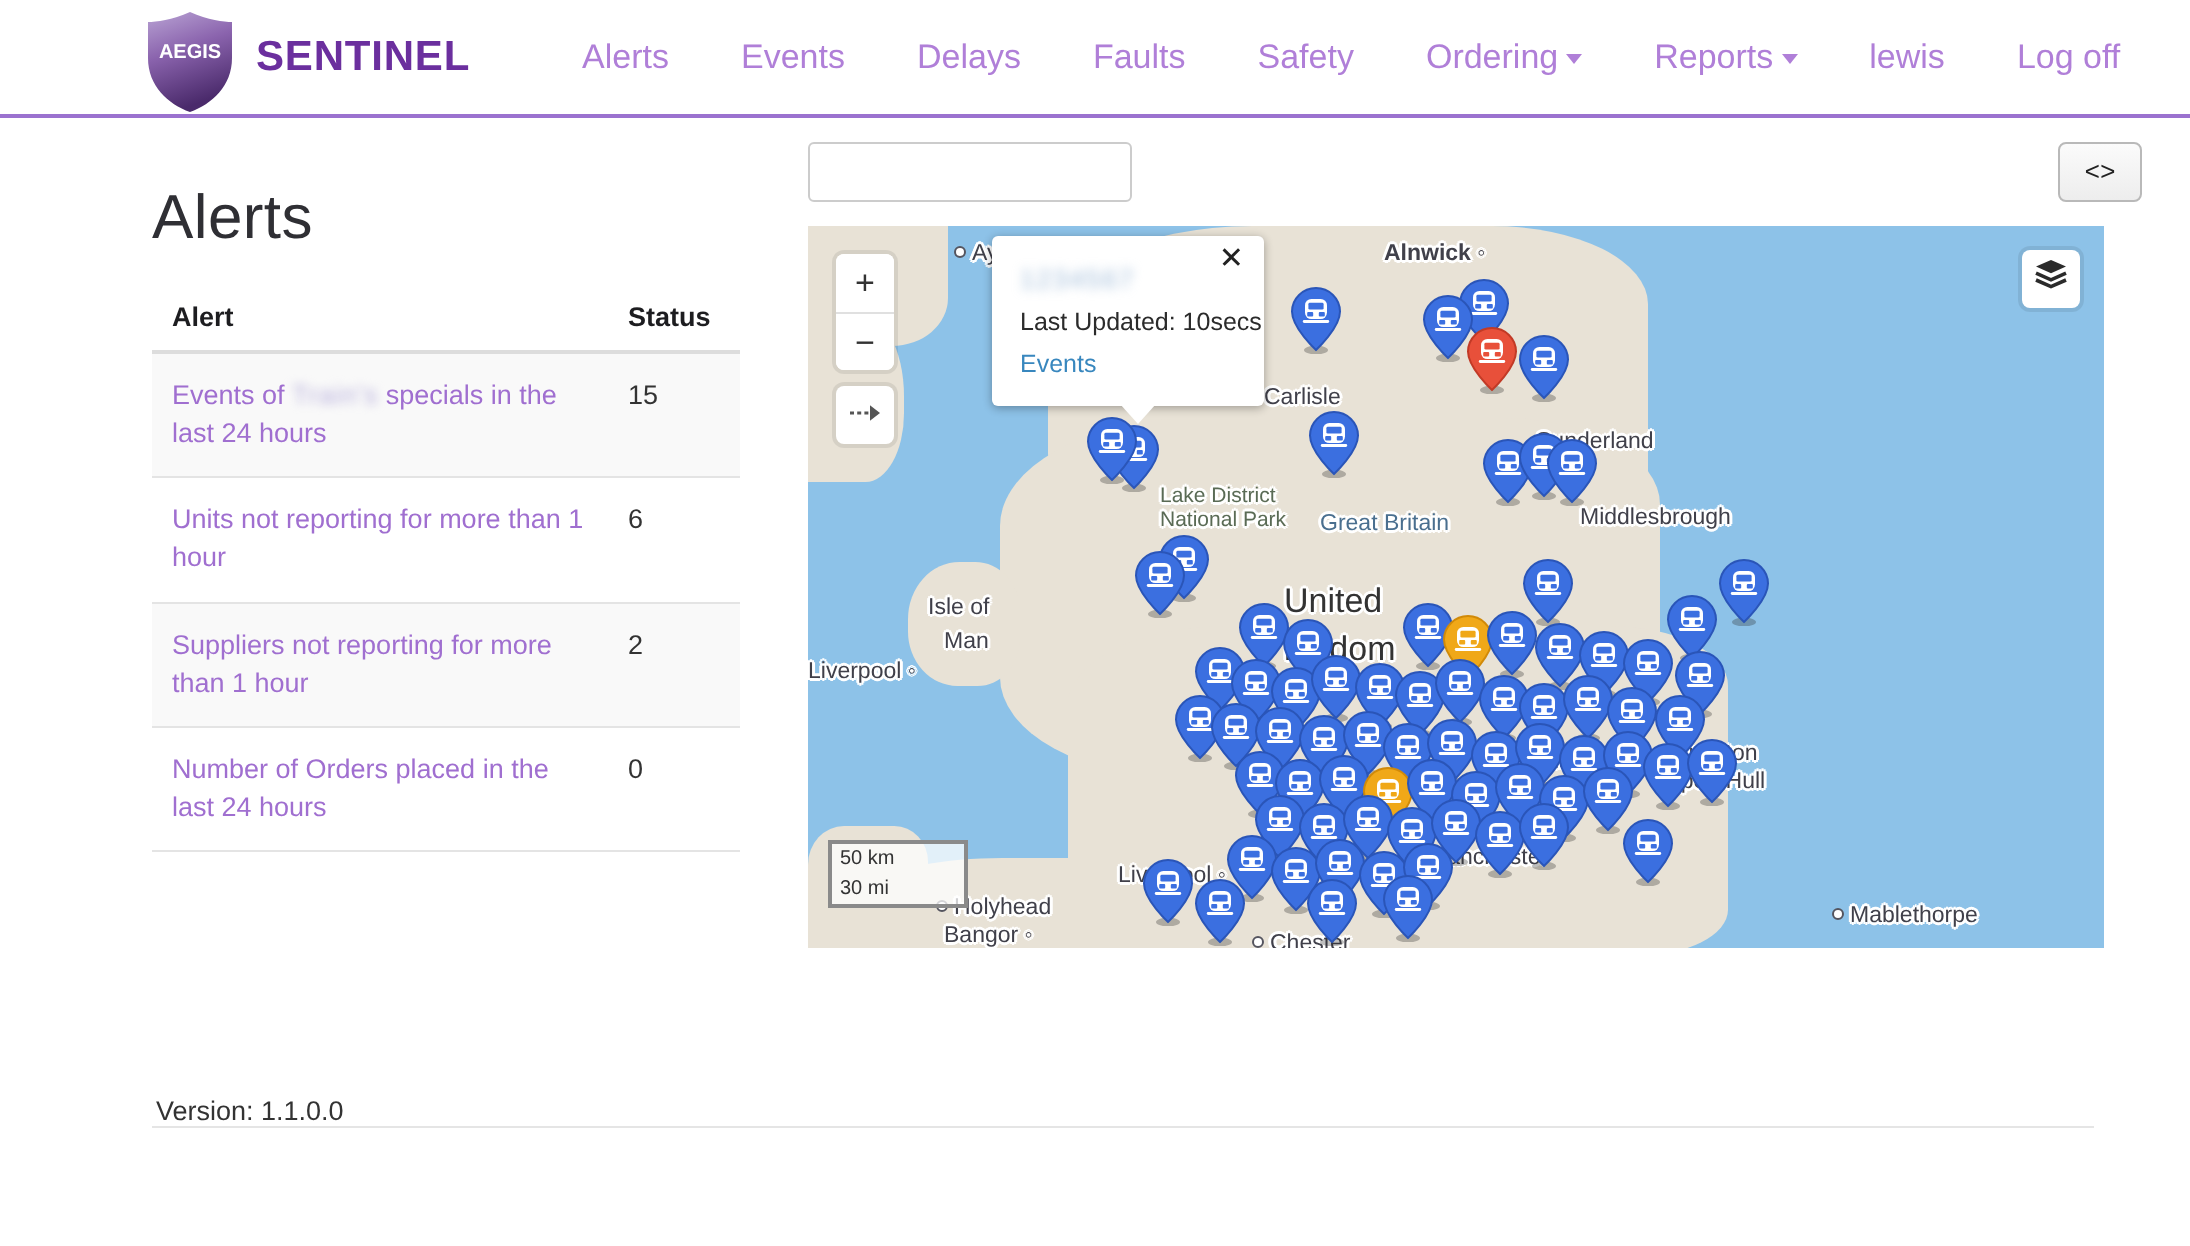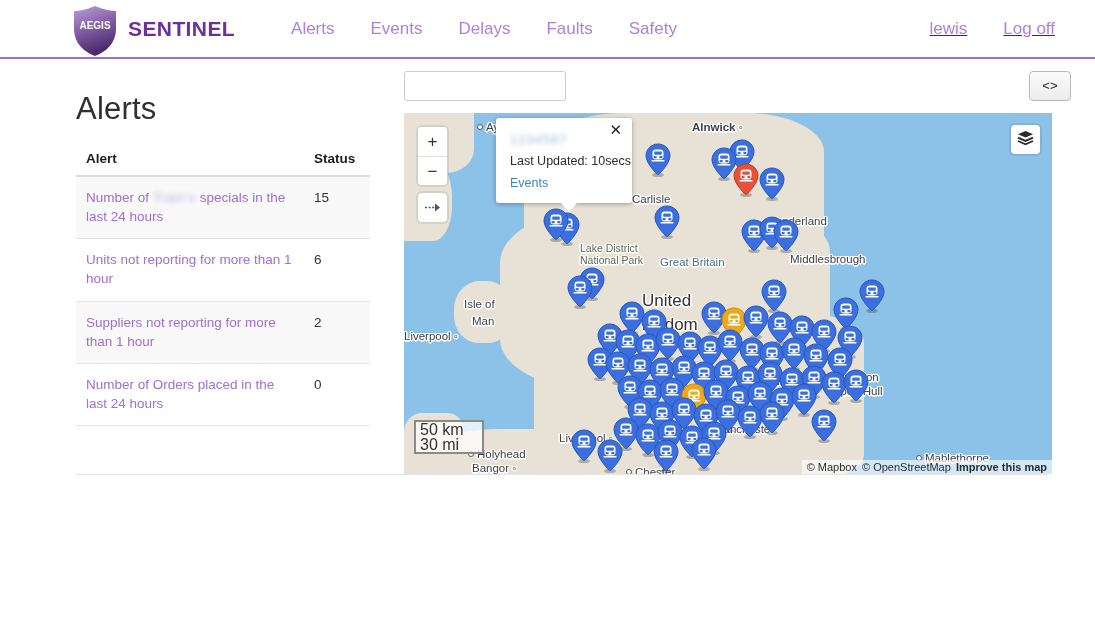--- a/index.html
+++ b/index.html
@@ -65,21 +65,20 @@
     margin-left: 4px;
     vertical-align: 2px;
     border-left: 4px solid transparent;
     border-right: 4px solid transparent;
     border-top: 5px solid #b07fd8;
   }
   .nav-right {
     margin-left: auto;
     display: flex;
     align-items: center;
-    text-decoration: underline;
   }
 
   
   .container {
     position: relative;
     width: 1095px;
     padding: 0 24px 0 0;
   }
   .columns {
     display: flex;
@@ -315,21 +314,21 @@
   
   .scale-wrap {
     position: absolute;
     left: 10px; bottom: 20px;
     z-index: 30;
   }
   .scale-bar {
     background: rgba(255,255,255,.75);
     border: 2px solid #8a8a8a;
     border-top: none;
-    font-size: 16px;
+    font-size: 10px;
     color: #333;
     padding: 0 4px;
     line-height: 15px;
     height: 17px;
   }
   .scale-bar.km { width: 70px; border-top: 2px solid #8a8a8a; border-bottom: none; }
   .scale-bar.mi { width: 70px; }
 
   .attribution {
     position: absolute;
@@ -373,20 +372,22 @@
     </span>
     <span class="brand-name">SENTINEL</span>
   </a>
 
   <ul class="nav-links">
     <li><a class="nav-link" href="#"><span>Alerts</span></a></li>
     <li><a class="nav-link" href="#"><span>Events</span></a></li>
     <li><a class="nav-link" href="#"><span>Delays</span></a></li>
     <li><a class="nav-link" href="#"><span>Faults</span></a></li>
     <li><a class="nav-link" href="#"><span>Safety</span></a></li>
+    <li><a class="nav-link" href="#"><span>Ordering</span><i class="caret"></i></a></li>
+    <li><a class="nav-link" href="#"><span>Reports</span><i class="caret"></i></a></li>
   </ul>
 
   <div class="nav-right">
     <a class="nav-link" href="#">lewis</a>
     <a class="nav-link" href="#">Log off</a>
   </div>
 </div>
 
 <div class="container">
   <div class="columns">
@@ -397,21 +398,21 @@
       <table class="alerts">
         <thead>
           <tr>
             <th>Alert</th>
             <th class="status-col">Status</th>
           </tr>
         </thead>
         <tbody>
           <tr>
             <td class="alert-text">
-              <a href="#"><span>Number of </span><span class="redacted">Train's</span><span> specials in the last 24 hours</span></a>
+              <a href="#"><span>Events of </span><span class="redacted">Train's</span><span> specials in the last 24 hours</span></a>
             </td>
             <td class="status-val">15</td>
           </tr>
           <tr>
             <td class="alert-text">
               <a href="#">Units not reporting for more than 1 hour</a>
             </td>
             <td class="status-val">6</td>
           </tr>
           <tr>
@@ -422,20 +423,21 @@
           </tr>
           <tr>
             <td class="alert-text">
               <a href="#">Number of Orders placed in the last 24 hours</a>
             </td>
             <td class="status-val">0</td>
           </tr>
         </tbody>
       </table>
 
+      <div class="version">Version: 1.1.0.0</div>
     </div>
 
     <div class="col-right">
 
       <div class="search-row">
         <input class="search-input" type="text" value="" placeholder="" style="">
         <button class="code-btn">&lt;&gt;</button>
       </div>
 
       <div class="map">
@@ -1495,25 +1497,20 @@
           <div class="popup-title">1234567</div>
           <div class="popup-updated">Last Updated: 10secs</div>
           <a class="popup-link" href="#">Events</a>
         </div>
 
         <div class="scale-wrap">
           <div class="scale-bar km">50 km</div>
           <div class="scale-bar mi">30 mi</div>
         </div>
 
-        <div class="attribution">
-          <span>© Mapbox</span>
-          <span>© OpenStreetMap</span>
-          <a class="improve" href="#">Improve this map</a>
-        </div>
       </div>
     </div>
   </div>
 
   <div class="footer">
     
   </div>
 </div>
 
 </body></html>

